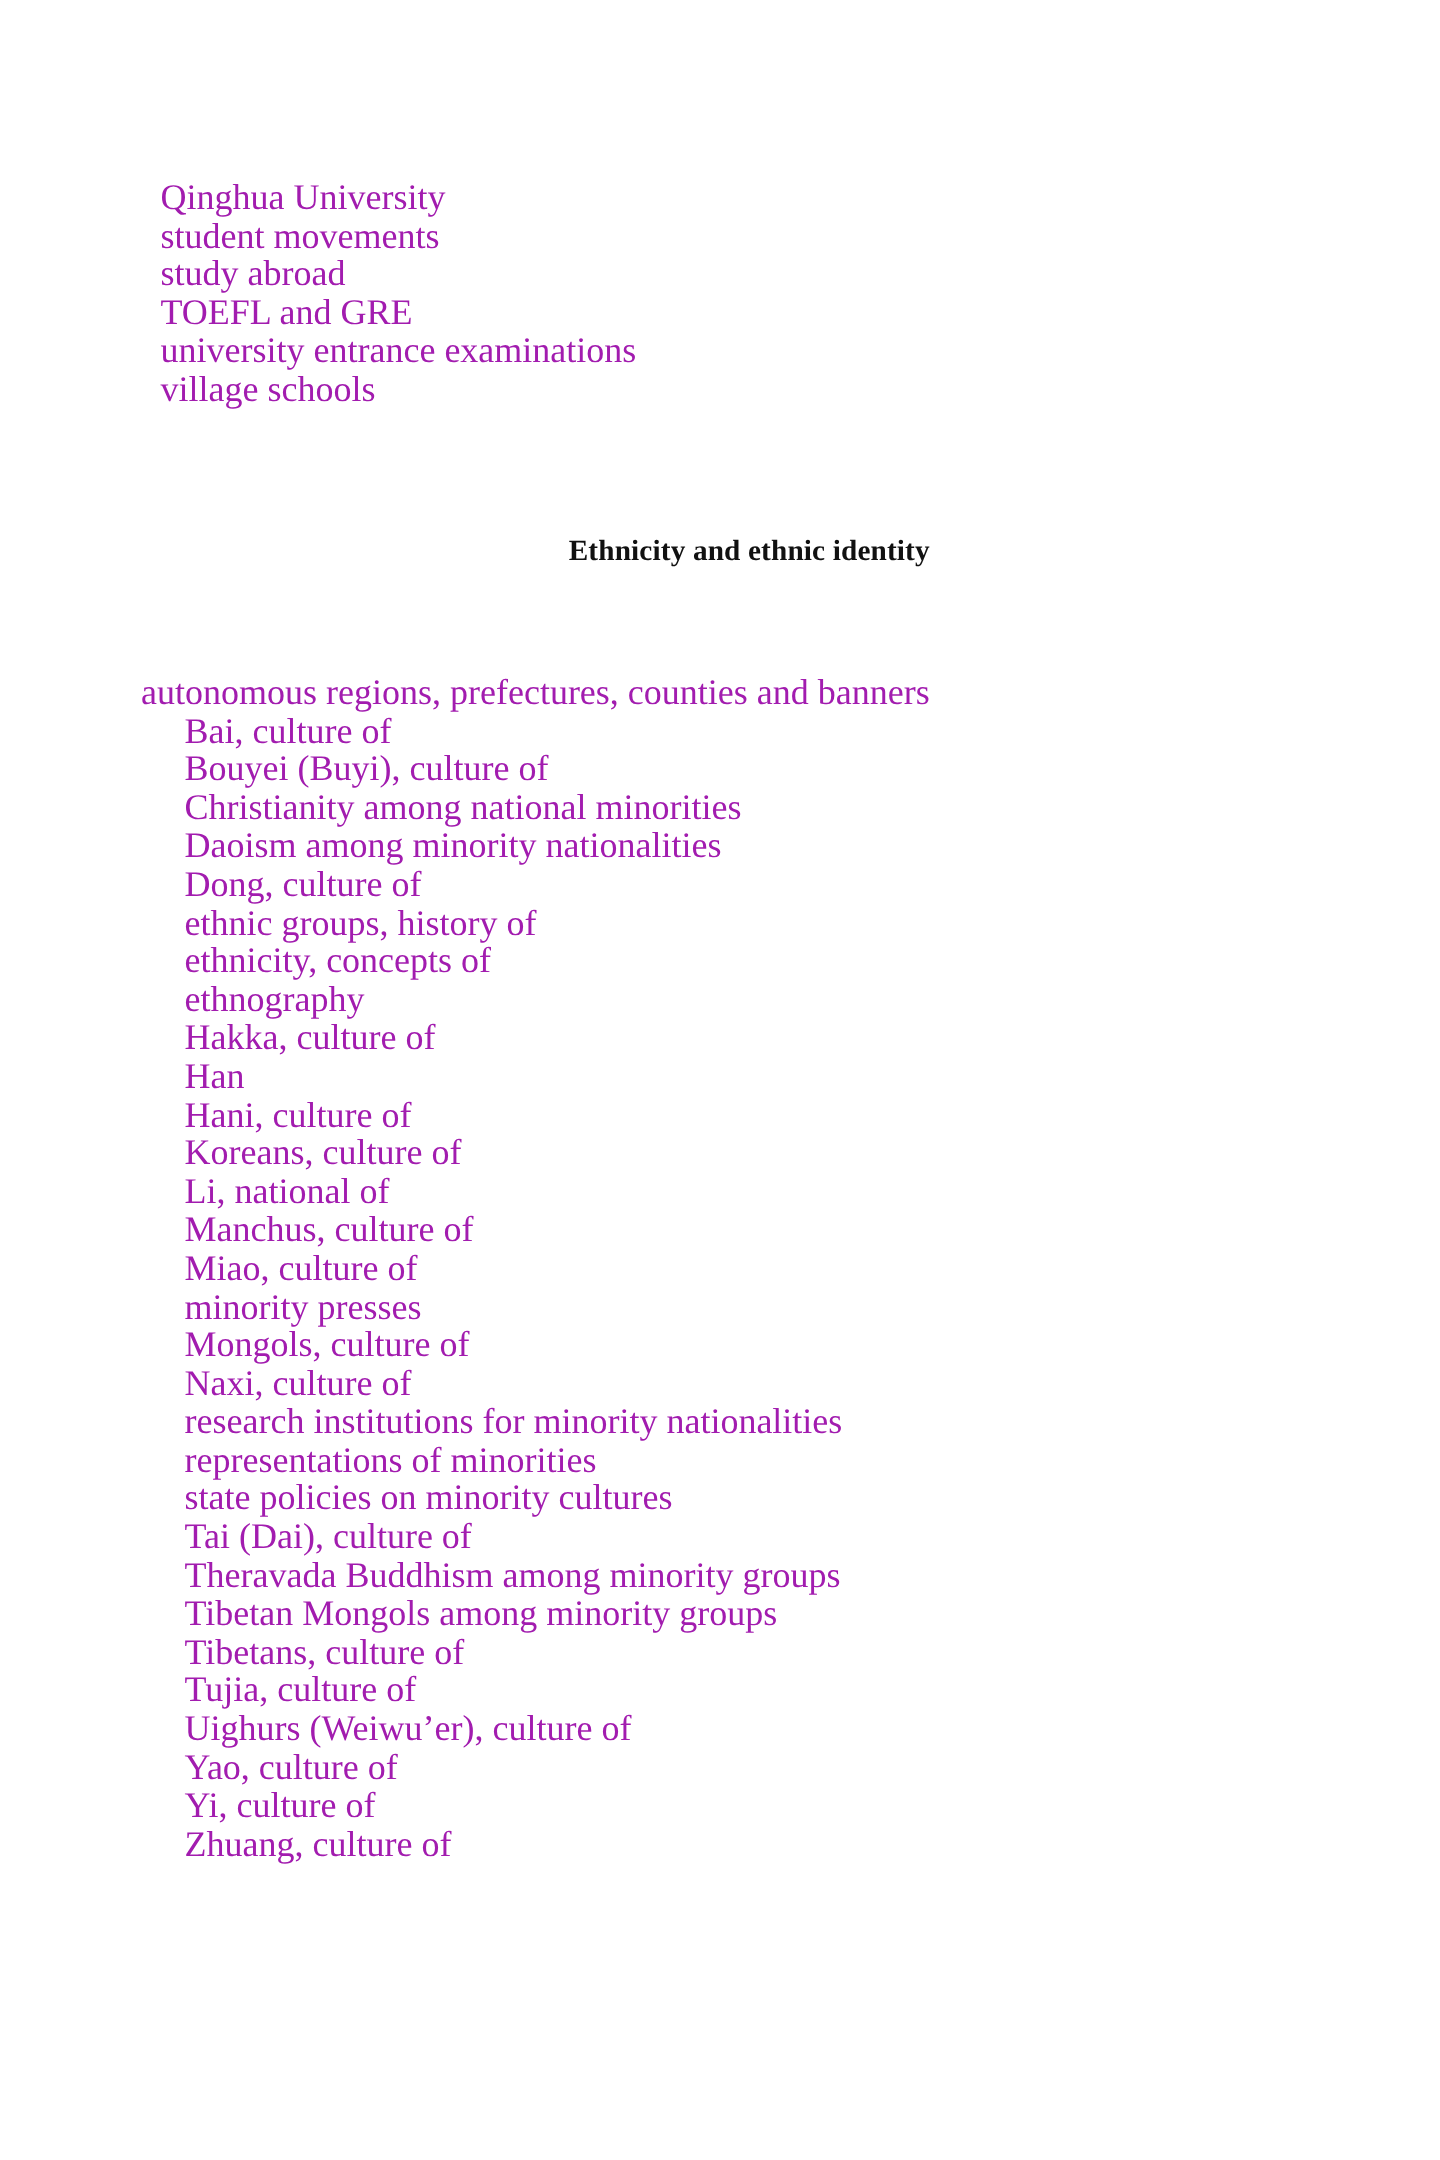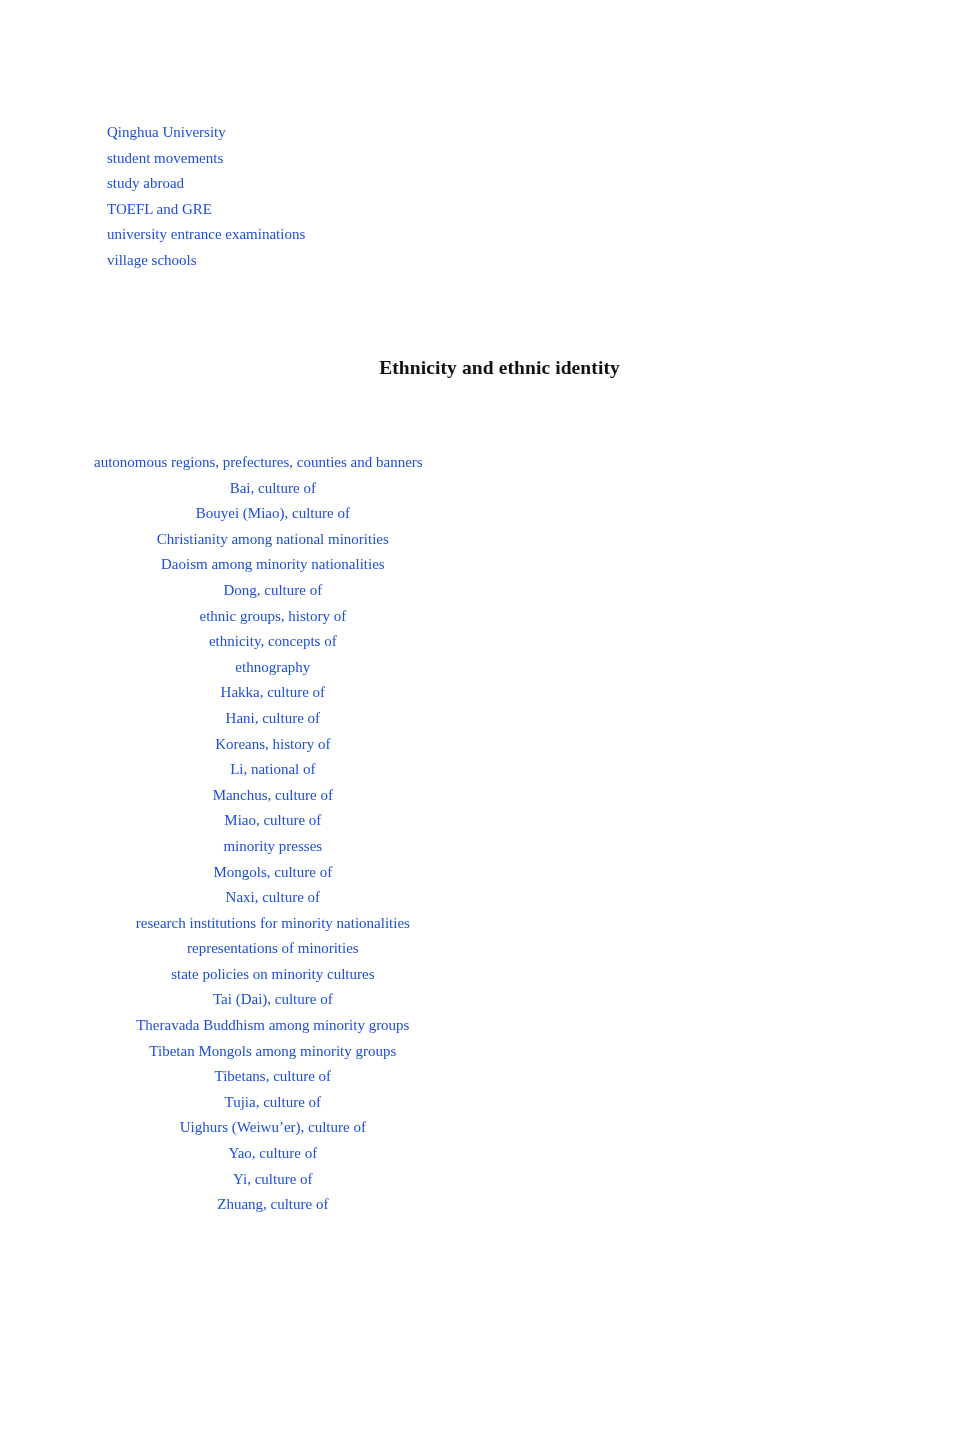--- a/index.html
+++ b/index.html
@@ -53,34 +53,33 @@
   .index-list {
     position: absolute;
     left: 78px;
     top: 434px;
     list-style: none;
     margin: 16px;
     padding: 0;
   }
 
   .entry {
-    font-size: 15px;
+    font-size: 24px;
     line-height: 25.6px;
     white-space: nowrap;
-    color: #1d4ed8;
+    color: #a21caf;
   }
 
   
   .entry.level-0 {
     margin-left: 0;
   }
   
   .entry.level-1 {
     margin-left: 29px;
-    text-align: center;
   }
 </style>
 </head>
 <body style="background: rgb(255, 255, 255);">
 
 <div class="page">
 
   <ul class="carryover-list">
       <li class="entry level-0">Qinghua University</li>
       <li class="entry level-0">student movements</li>
@@ -88,30 +87,31 @@
       <li class="entry level-0">TOEFL and GRE</li>
       <li class="entry level-0">university entrance examinations</li>
       <li class="entry level-0">village schools</li>
     </ul>
 
   <div class="section-heading">Ethnicity and ethnic identity</div>
 
   <ul class="index-list">
       <li class="entry level-0">autonomous regions, prefectures, counties and banners</li>
       <li class="entry level-1">Bai, culture of</li>
-      <li class="entry level-1">Bouyei (Miao), culture of</li>
+      <li class="entry level-1">Bouyei (Buyi), culture of</li>
       <li class="entry level-1">Christianity among national minorities</li>
       <li class="entry level-1">Daoism among minority nationalities</li>
       <li class="entry level-1">Dong, culture of</li>
       <li class="entry level-1">ethnic groups, history of</li>
       <li class="entry level-1">ethnicity, concepts of</li>
       <li class="entry level-1">ethnography</li>
       <li class="entry level-1">Hakka, culture of</li>
+      <li class="entry level-1">Han</li>
       <li class="entry level-1">Hani, culture of</li>
-      <li class="entry level-1">Koreans, history of</li>
+      <li class="entry level-1">Koreans, culture of</li>
       <li class="entry level-1">Li, national of</li>
       <li class="entry level-1">Manchus, culture of</li>
       <li class="entry level-1">Miao, culture of</li>
       <li class="entry level-1">minority presses</li>
       <li class="entry level-1">Mongols, culture of</li>
       <li class="entry level-1">Naxi, culture of</li>
       <li class="entry level-1">research institutions for minority nationalities</li>
       <li class="entry level-1">representations of minorities</li>
       <li class="entry level-1">state policies on minority cultures</li>
       <li class="entry level-1">Tai (Dai), culture of</li>

